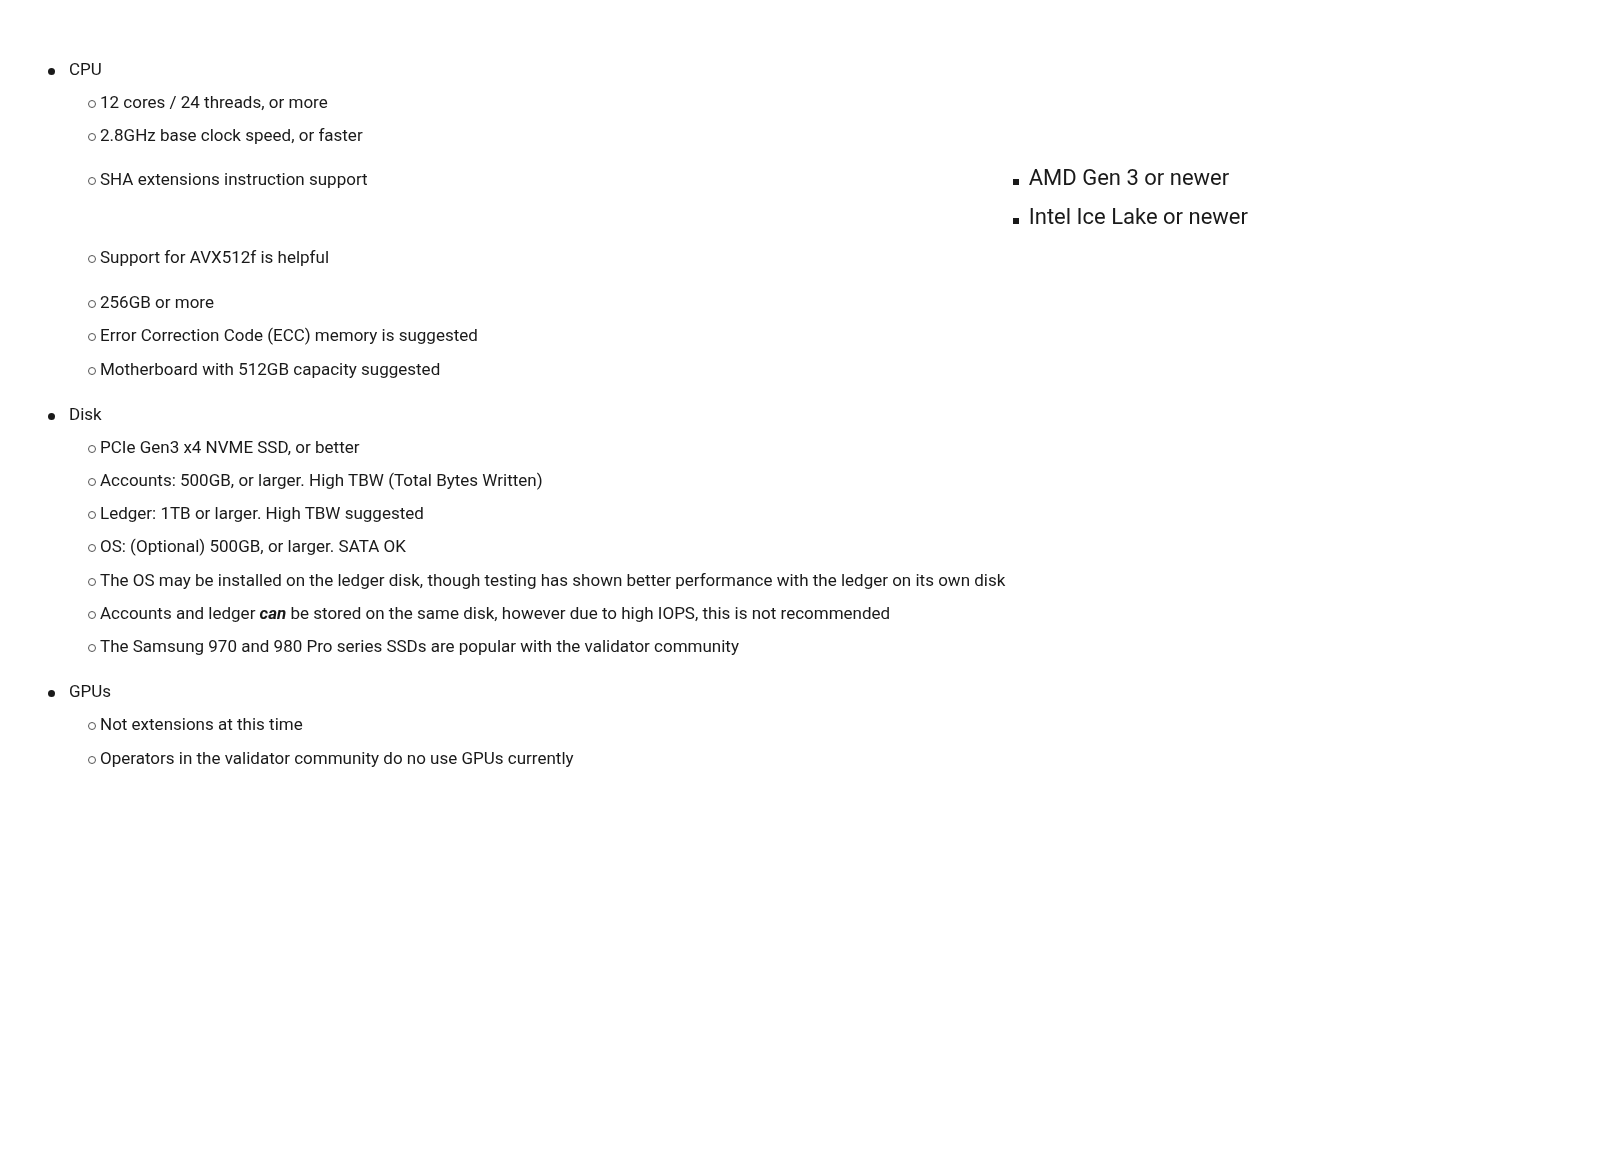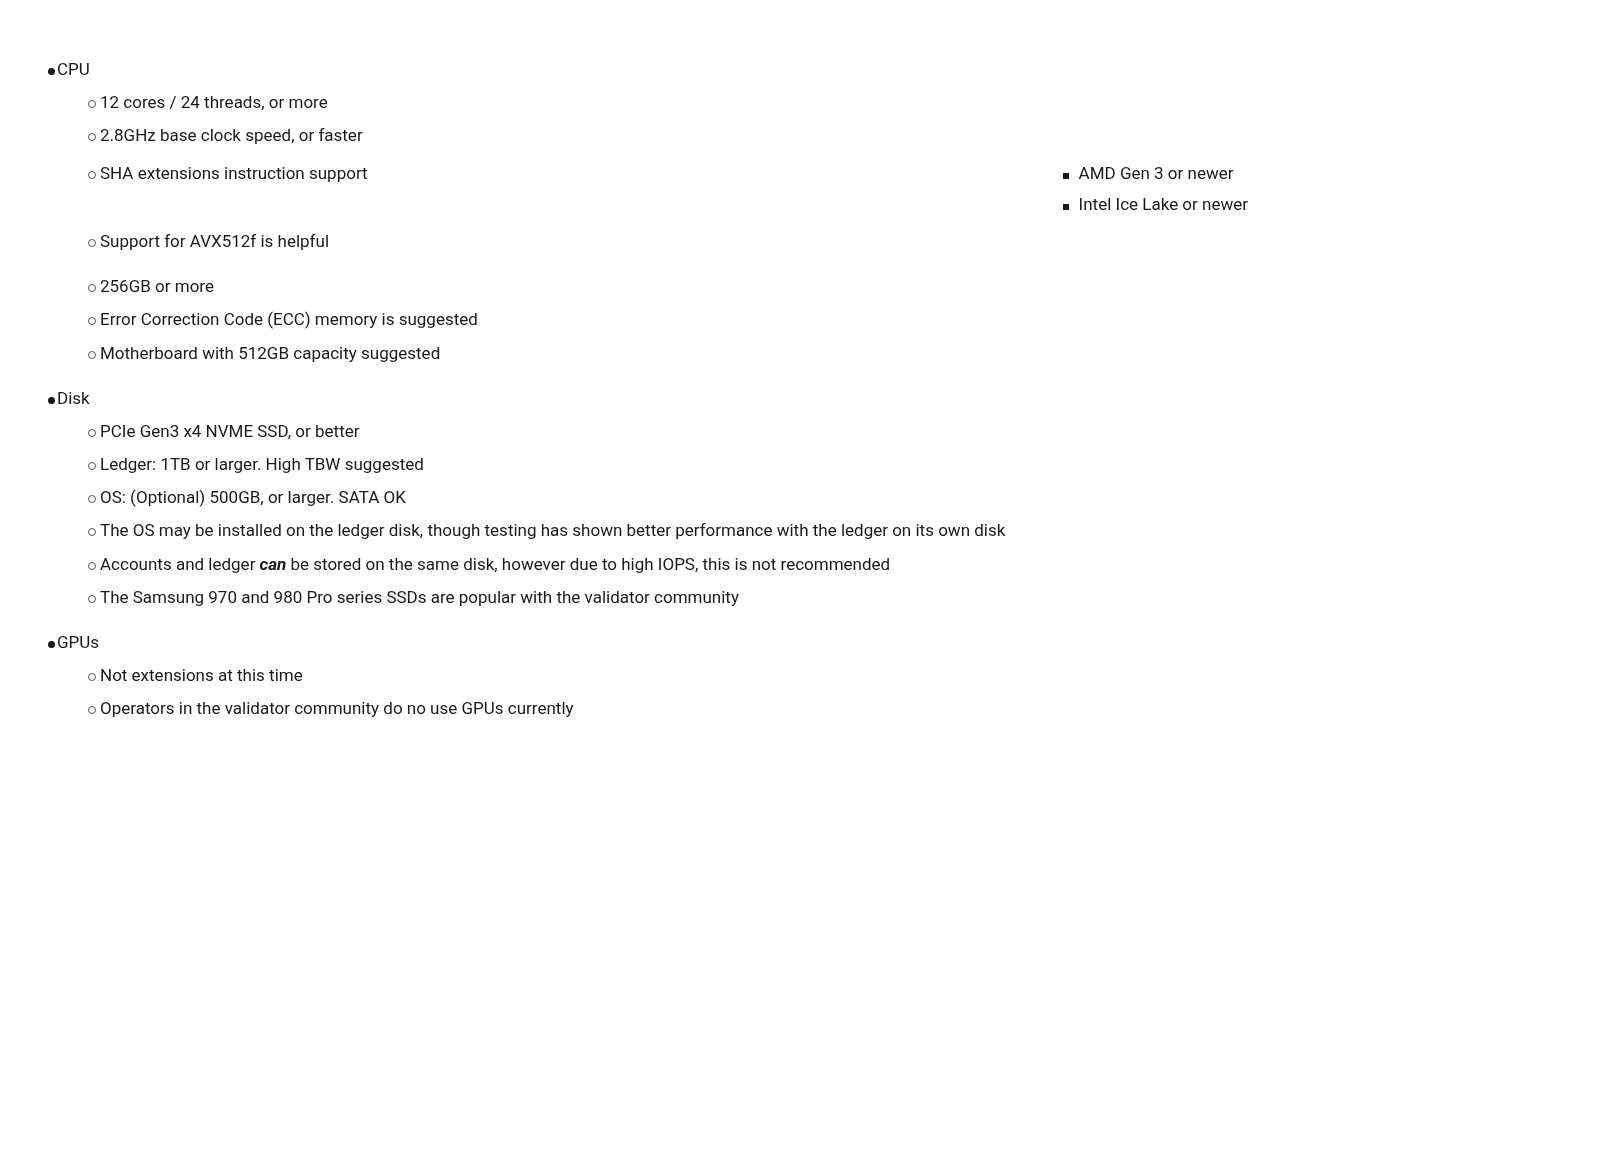--- a/index.html
+++ b/index.html
@@ -28,21 +28,21 @@
       padding-left: 0;
     }
 
     ul.top-level > li {
       margin-bottom: 18px;
     }
 
     ul.top-level > li > .item-label {
       display: flex;
       align-items: baseline;
-      gap: 2px;
+      gap: 14px;
       font-size: 17px;
       font-weight: 400;
     }
 
     .bullet-dot {
       display: inline-block;
       width: 7px;
       height: 7px;
       background: #1a1a1a;
       border-radius: 50%;
@@ -78,21 +78,21 @@
       list-style: none;
       padding-left: 44px;
       margin-top: 4px;
     }
 
     ul.third-level > li {
       margin-bottom: 4px;
       display: flex;
       align-items: baseline;
       gap: 10px;
-      font-size: 17px;
+      font-size: 22px;
     }
 
     .square-bullet {
       display: inline-block;
       width: 6px;
       height: 6px;
       background: #1a1a1a;
       flex-shrink: 0;
       margin-top: 4px;
     }
@@ -170,20 +170,24 @@
           <span class="bullet-dot"></span>
           <span class="top-label-text">Disk</span>
         </div>
         <ul class="second-level">
           <li>
             <span class="circle-bullet"></span>
             <span class="item-text">PCIe Gen3 x4 NVME SSD, or better</span>
           </li>
           <li>
             <span class="circle-bullet"></span>
+            <span class="item-text">Accounts: 500GB, or larger. High TBW (Total Bytes Written)</span>
+          </li>
+          <li>
+            <span class="circle-bullet"></span>
             <span class="item-text">Ledger: 1TB or larger. High TBW suggested</span>
           </li>
           <li>
             <span class="circle-bullet"></span>
             <span class="item-text">OS: (Optional) 500GB, or larger. SATA OK</span>
           </li>
           <li>
             <span class="circle-bullet"></span>
             <span class="item-text">The OS may be installed on the ledger disk, though testing has shown better performance with the ledger on its own disk</span>
           </li>

